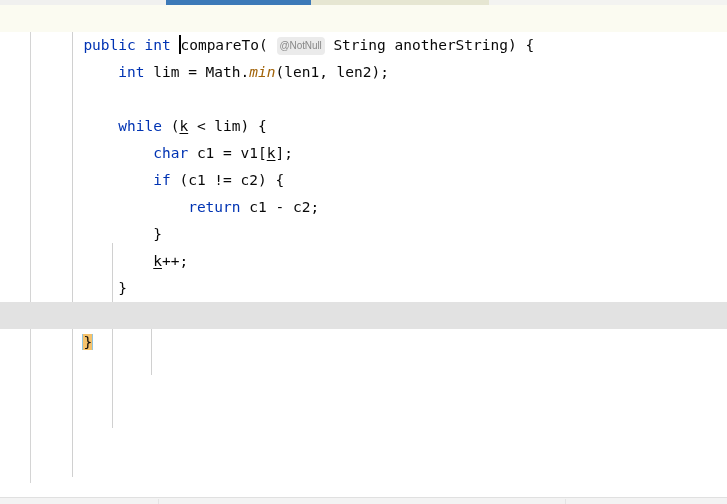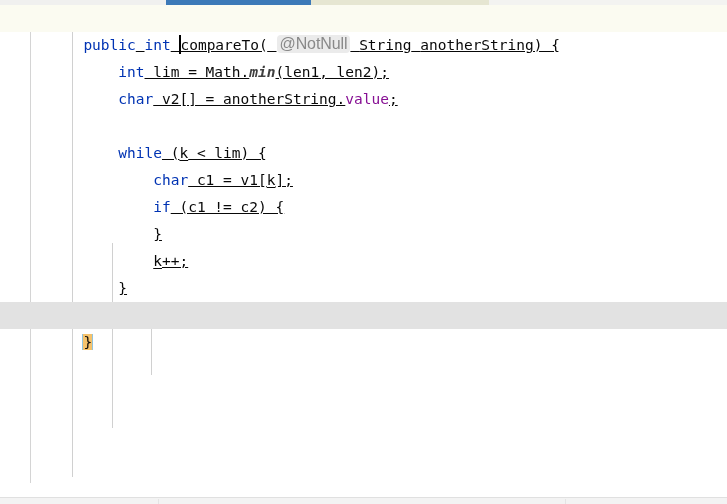--- a/index.html
+++ b/index.html
@@ -98,29 +98,29 @@
   }
   
   .line.grey-band {
     background: #e2e2e2;
   }
 
   
   .kw      { color: #0033b3; text-align: right; }
   .num     { color: #1750eb; }
   .field   { color: #871094; }
-  .meth-it { color: #404040; font-style: italic; font-weight: bold; }
-  .plain   { color: #080808; text-decoration: underline; }
+  .meth-it { color: #a16207; font-style: italic; }
+  .plain   { color: #080808; }
   .ident-u { color: #080808; text-decoration: underline; text-decoration-color: #080808; text-underline-offset: 2px; }
 
   
   .inlay {
     display: inline-block;
     font-family: "Liberation Sans", sans-serif;
-    font-size: 16px;
+    font-size: 10px;
     color: #898989;
     background: #ebebeb;
     border-radius: 4px;
     padding: 0 3px;
     line-height: 18px;
     vertical-align: 1px;
     letter-spacing: -0.1px;
   }
 
   
@@ -178,42 +178,42 @@
       <span class="gut"></span><span class="kw">public</span><span class="plain"> </span><span class="kw">int</span><span class="plain"> </span><span class="caret"></span><span class="plain">compareTo(</span><span class="plain"> </span><span class="inlay">@NotNull</span><span class="plain"> </span><span class="plain">String</span><span class="plain"> </span><span class="plain">anotherString) {</span>
     </div>
 
 
 
     <div class="line">
       <span class="gut"></span>    <span class="kw">int</span><span class="plain"> lim = Math.</span><span class="meth-it">min</span><span class="plain">(len1, len2);</span>
     </div>
 
 
-    <div class="line">
-      <span class="gut"></span>    <span class="kw">char</span><span class="plain"> v2[] = anotherString.</span><span class="field">value</span><span class="plain">;</span>
-    </div>
 
     <div class="line">
       <span class="gut"></span>
     </div>
 
 
     <div class="line">
       <span class="gut"></span>    <span class="kw">while</span><span class="plain"> (</span><span class="ident-u">k</span><span class="plain"> &lt; lim) {</span>
     </div>
 
     <div class="line">
       <span class="gut"></span>        <span class="kw">char</span><span class="plain"> c1 = v1[</span><span class="ident-u">k</span><span class="plain">];</span>
     </div>
 
 
     <div class="line">
       <span class="gut"></span>        <span class="kw">if</span><span class="plain"> (c1 != c2) {</span>
     </div>
 
+    <div class="line">
+      <span class="gut"></span>            <span class="kw">return</span><span class="plain"> c1 - c2;</span>
+    </div>
 
     <div class="line">
       <span class="gut"></span>        <span class="plain">}</span>
     </div>
 
     <div class="line">
       <span class="gut"></span>        <span class="ident-u">k</span><span class="plain">++;</span>
     </div>
 
     <div class="line">

